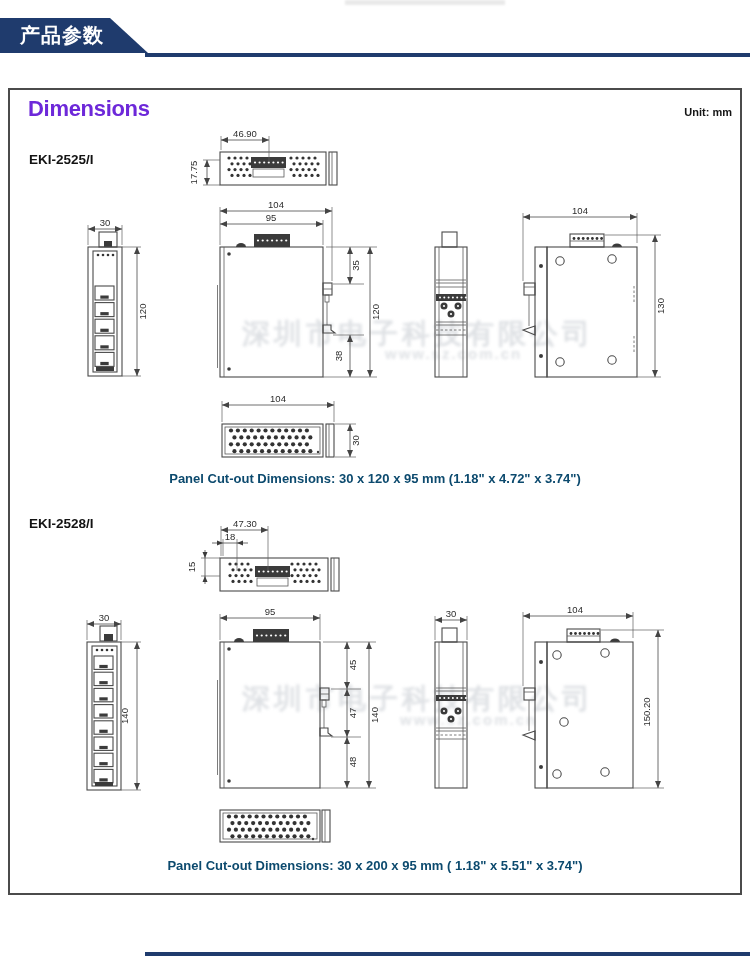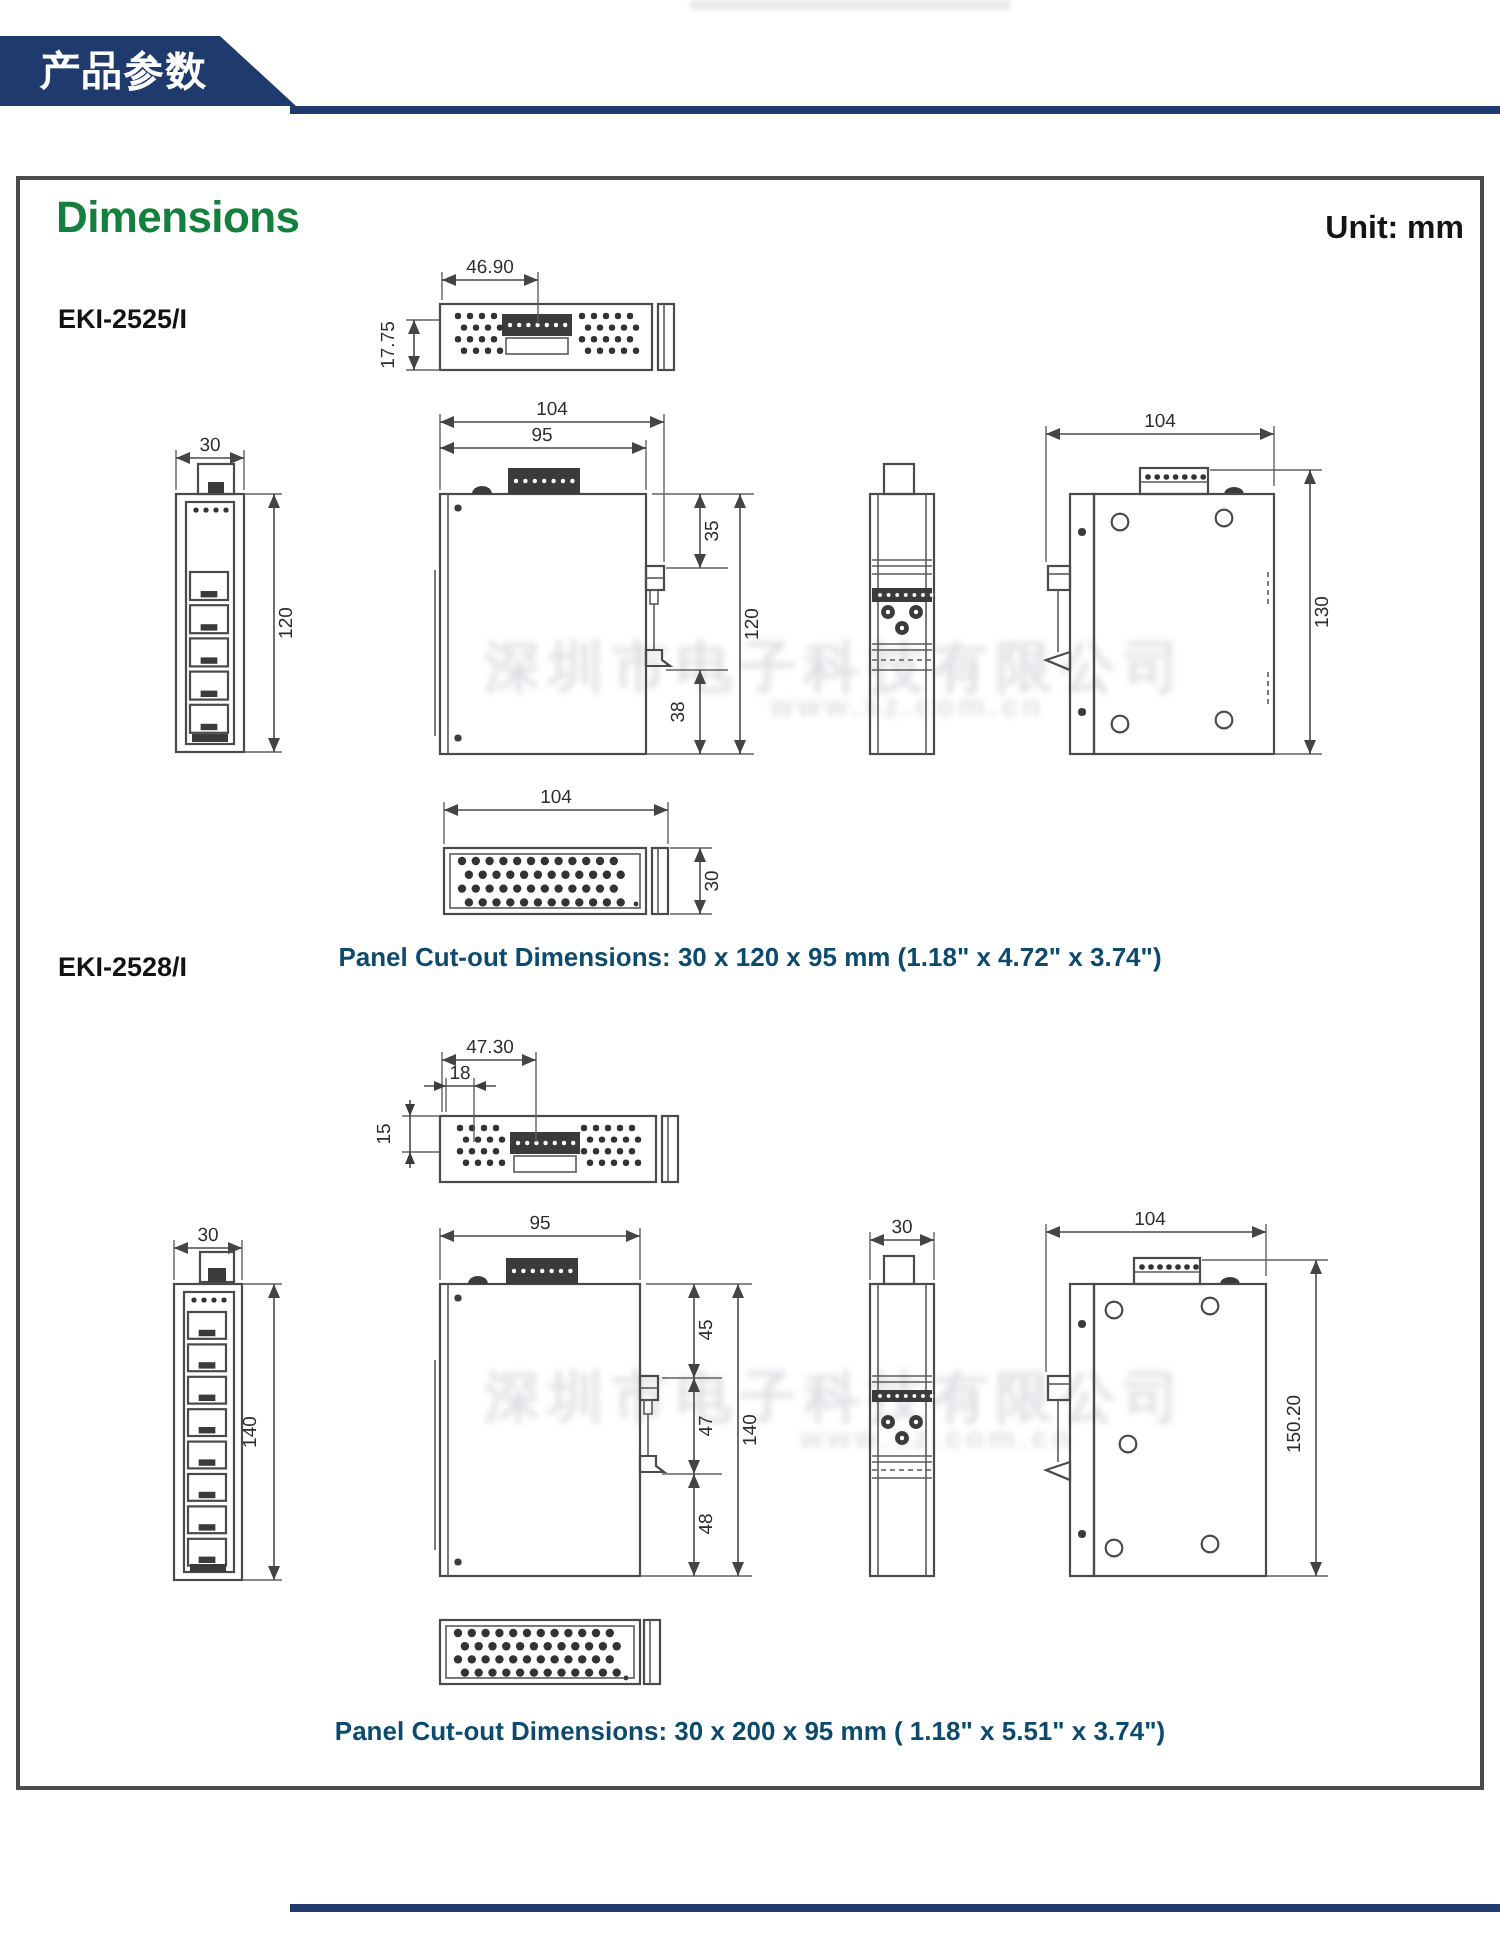--- a/index.html
+++ b/index.html
@@ -8,23 +8,23 @@
   
   .tab{position:absolute;left:0;width:148px;height:35px;background:#1f3b6d;
        clip-path:polygon(0 0,110px 0,148px 100%,0 100%);
        display:flex;align-items:center;}
   .tab span{color:#fff;font-size:20px;font-weight:bold;letter-spacing:1px;padding-left:20px;}
   .tab-line{position:absolute;height:4px;background:#1f3b6d;left:145px;right:0;}
   
   .content-box{position:absolute;left:8px;top:88px;width:730px;height:803px;
                border:2px solid #4b4b4b;background:#fff;}
   .title{position:absolute;left:28px;top:96px;font-size:22px;font-weight:bold;
-         color:#15803d;letter-spacing:-0.3px;}
+         color:#6d28d9;letter-spacing:-0.3px;}
   .unit{position:absolute;left:600px;top:106px;width:132px;text-align:right;
-        font-size:16px;font-weight:bold;color:#141414;}
+        font-size:11px;font-weight:bold;color:#141414;}
   .model{position:absolute;left:29px;font-size:13.5px;font-weight:bold;color:#131313;}
   .cutout{position:absolute;left:12px;width:726px;text-align:center;
           font-size:13px;font-weight:bold;color:#0c4a6e;}
   .wm{position:absolute;color:#a9b0b9;opacity:.38;filter:blur(1.6px);
       font-weight:bold;white-space:nowrap;pointer-events:none;}
   .wm1{font-size:28px;letter-spacing:4px;}
   .wm2{font-size:15px;letter-spacing:2px;}
   .remnant{position:absolute;left:345px;top:0;width:160px;height:5px;background:#e9e9e9;
            filter:blur(1px);}
   
@@ -57,21 +57,21 @@
   <div class="content-box"></div>
 
   <div class="wm wm1" style="left:242px;top:315px;">深圳市电子科技有限公司</div>
   <div class="wm wm2" style="left:385px;top:345px;">www.sz.com.cn</div>
   <div class="wm wm1" style="left:242px;top:680px;">深圳市电子科技有限公司</div>
   <div class="wm wm2" style="left:400px;top:711px;">www.sz.com.cn</div>
 
   <div class="title">Dimensions</div>
   <div class="unit">Unit: mm</div>
   <div class="model" style="top:136px;margin-top:16px;">EKI-2525/I</div>
-  <div class="model" style="top:476px;">EKI-2528/I</div>
+  <div class="model" style="top:516px;">EKI-2528/I</div>
   <div class="cutout" style="top:471px;">Panel Cut-out Dimensions: 30 x 120 x 95 mm (1.18" x 4.72" x 3.74")</div>
   <div class="cutout" style="top:858px;">Panel Cut-out Dimensions: 30 x 200 x 95 mm ( 1.18" x 5.51" x 3.74")</div>
 
   <svg width="750" height="979" viewBox="0 0 750 979">
     <defs>
       <marker id="aE" markerWidth="8" markerHeight="8" refX="7" refY="3" orient="auto" markerUnits="userSpaceOnUse">
         <path d="M0,0 L7,3 L0,6 Z" fill="#444"></path>
         </marker>
       <marker id="aS" markerWidth="8" markerHeight="8" refX="0" refY="3" orient="auto" markerUnits="userSpaceOnUse">
         <path d="M7,0 L0,3 L7,6 Z" fill="#444"></path>

